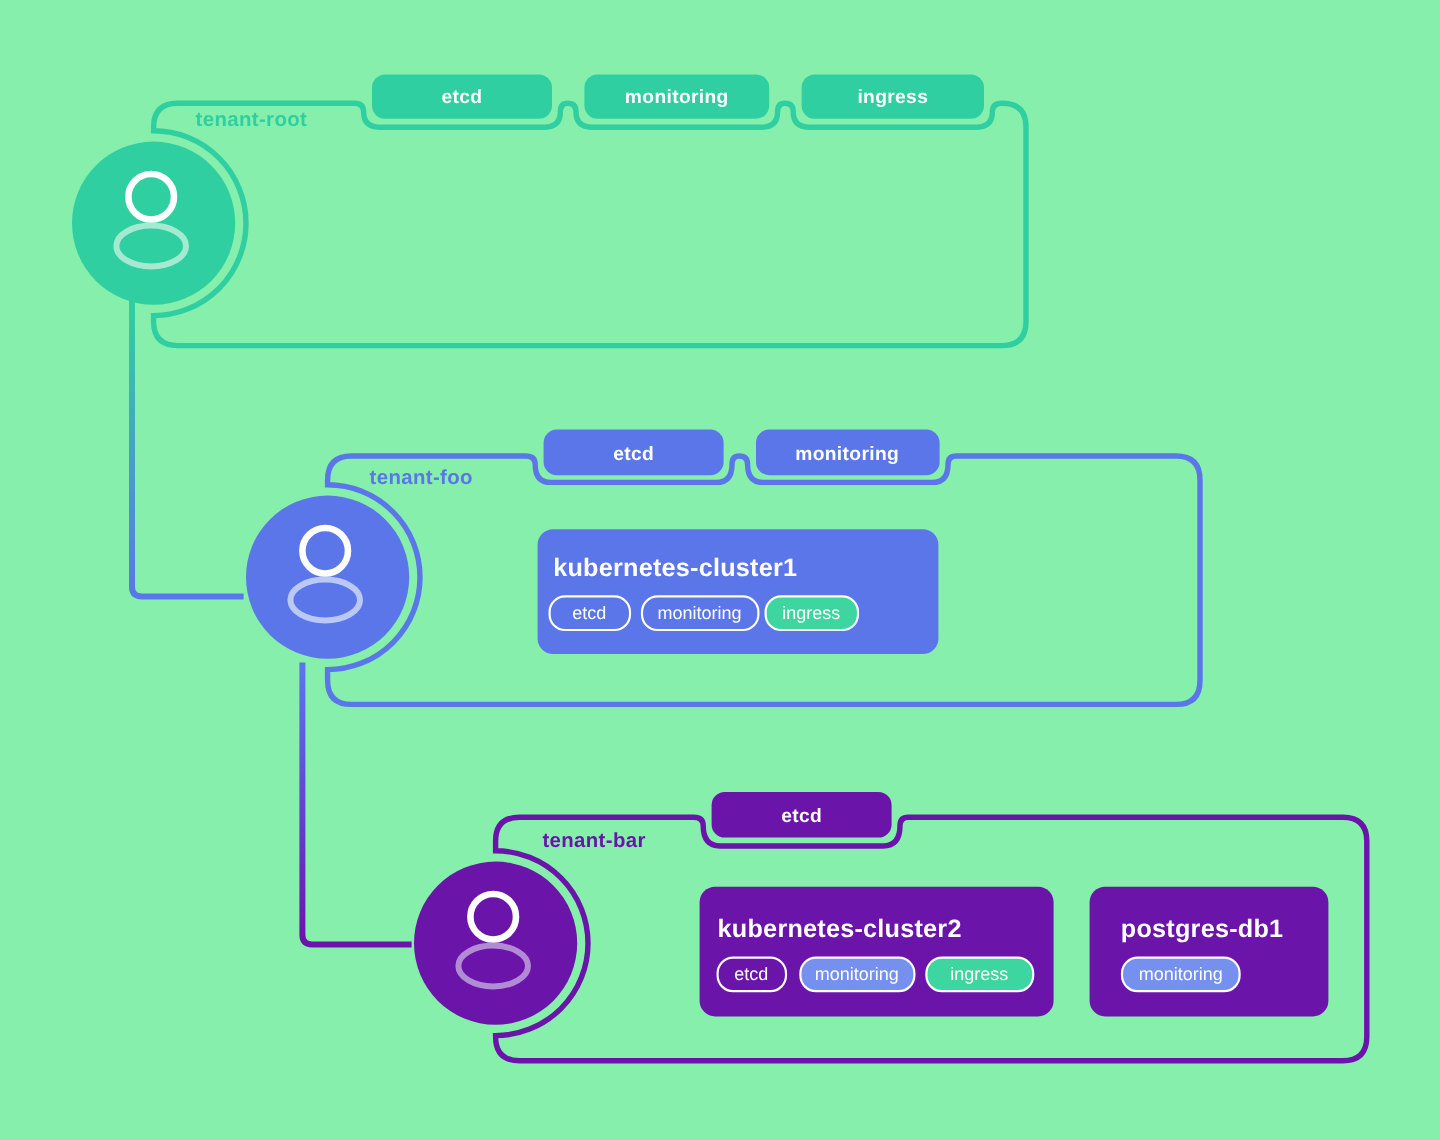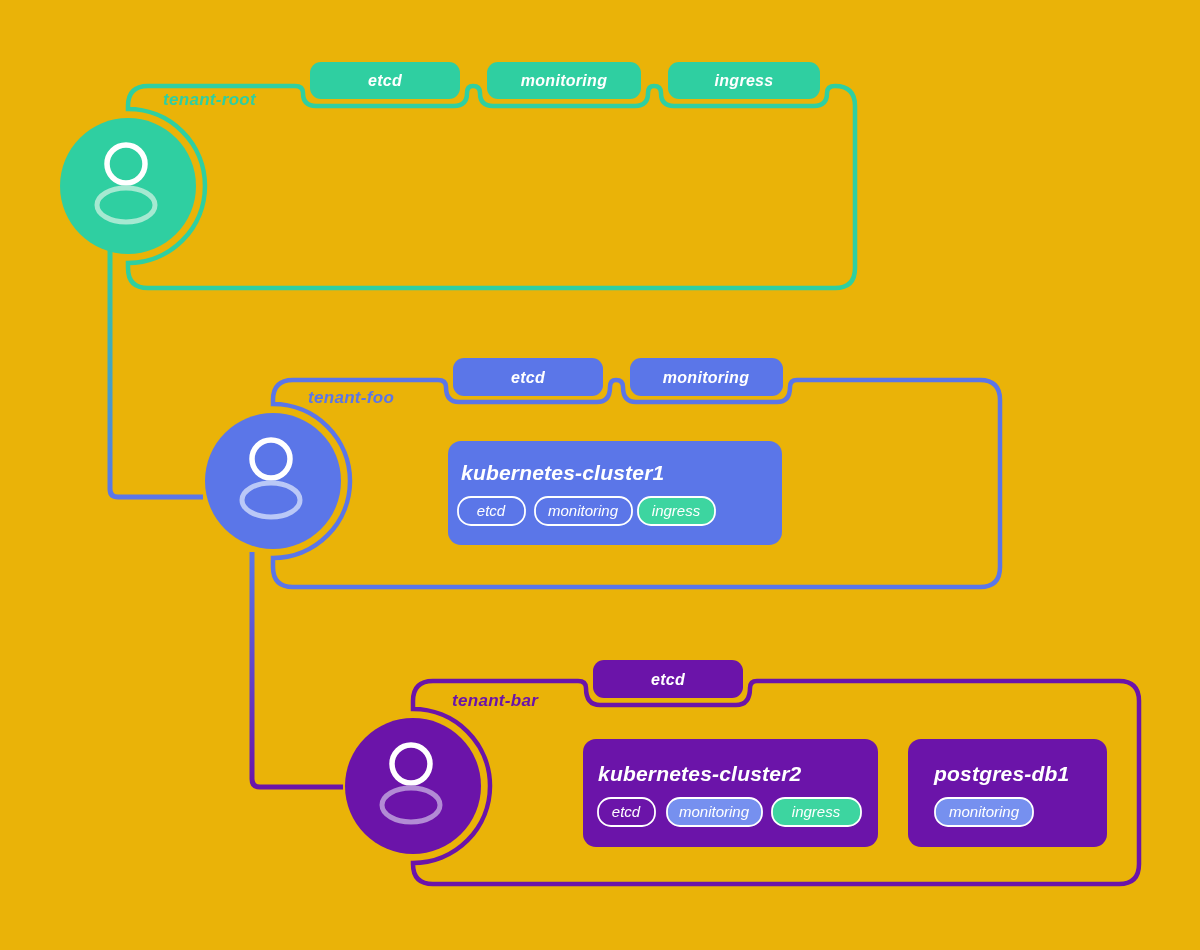--- a/index.html
+++ b/index.html
@@ -1,16 +1,16 @@
 <!DOCTYPE html>
 <html style="--green: #2fcfa1; --blue: #5b76e8; --purple: #6b14a9; --pillBlue: #7690ef; --pillGreen: #3dd5a0; --tintGreen: #a5e9d1; --tintBlue: #bac8f7; --tintPurple: #b28bd5; --background: #ffffff;"><head>
 <meta charset="utf-8">
 <style>
   html,body{margin:0;padding:0;background:#ffffff;}
-  .stage{width:1200px;height:950px;position:relative;background:#eab308;font-style:italic;}
+  .stage{width:1200px;height:950px;position:relative;background:#86efac;}
   svg{display:block;font-family:"Liberation Sans",sans-serif;}
   .tenant-border{fill:none;stroke-width:4.5;}
   .tenant-border.green{stroke:var(--green);}
   .tenant-border.blue{stroke:var(--blue);}
   .tenant-border.purple{stroke:var(--purple);}
   .tenant-label{font-size:17px;font-weight:700;letter-spacing:.3px;}
   .tenant-label.green{fill:var(--green);}
   .tenant-label.blue{fill:var(--blue);}
   .tenant-label.purple{fill:var(--purple);}
   .toppill.green{fill:var(--green);}

